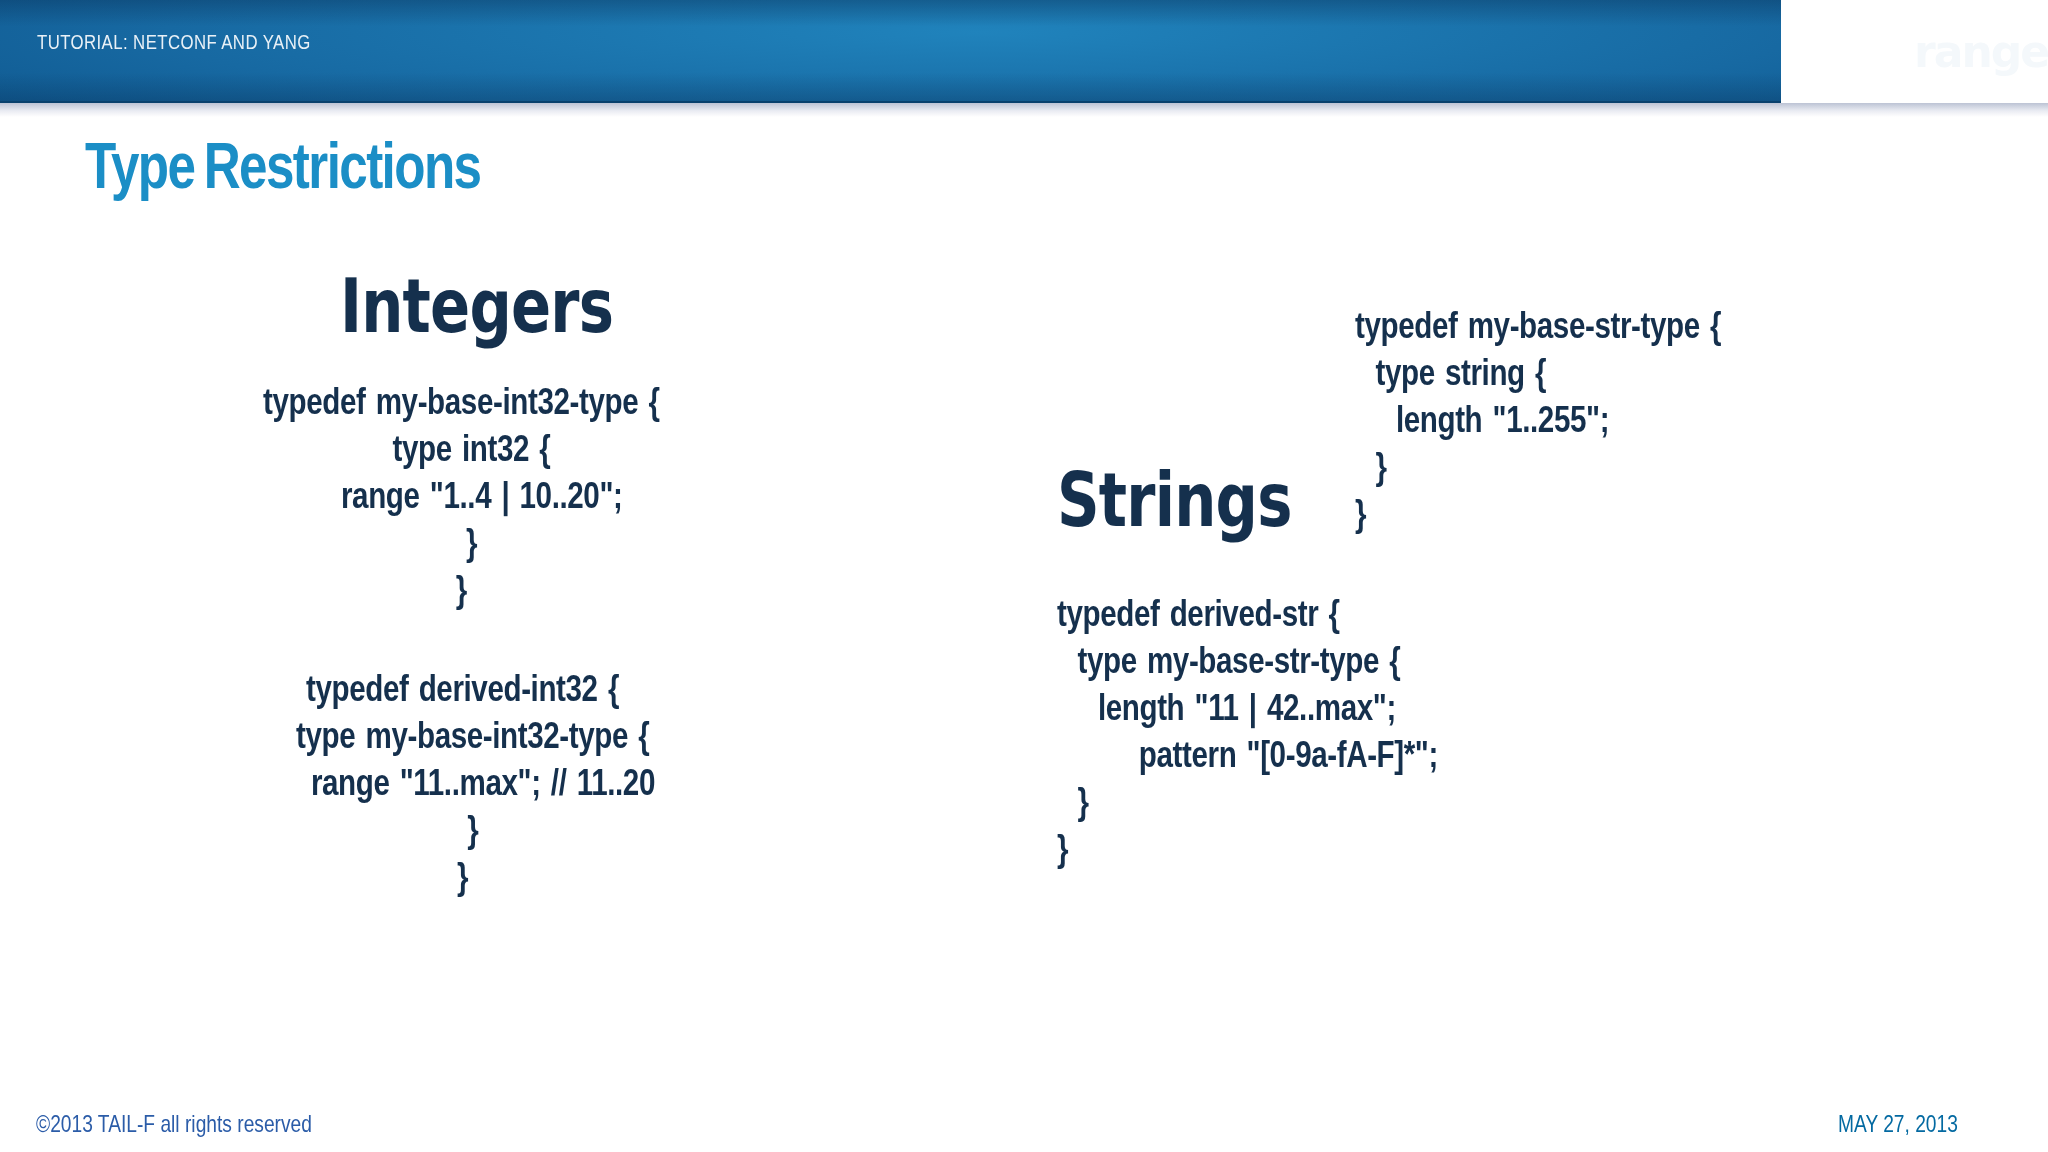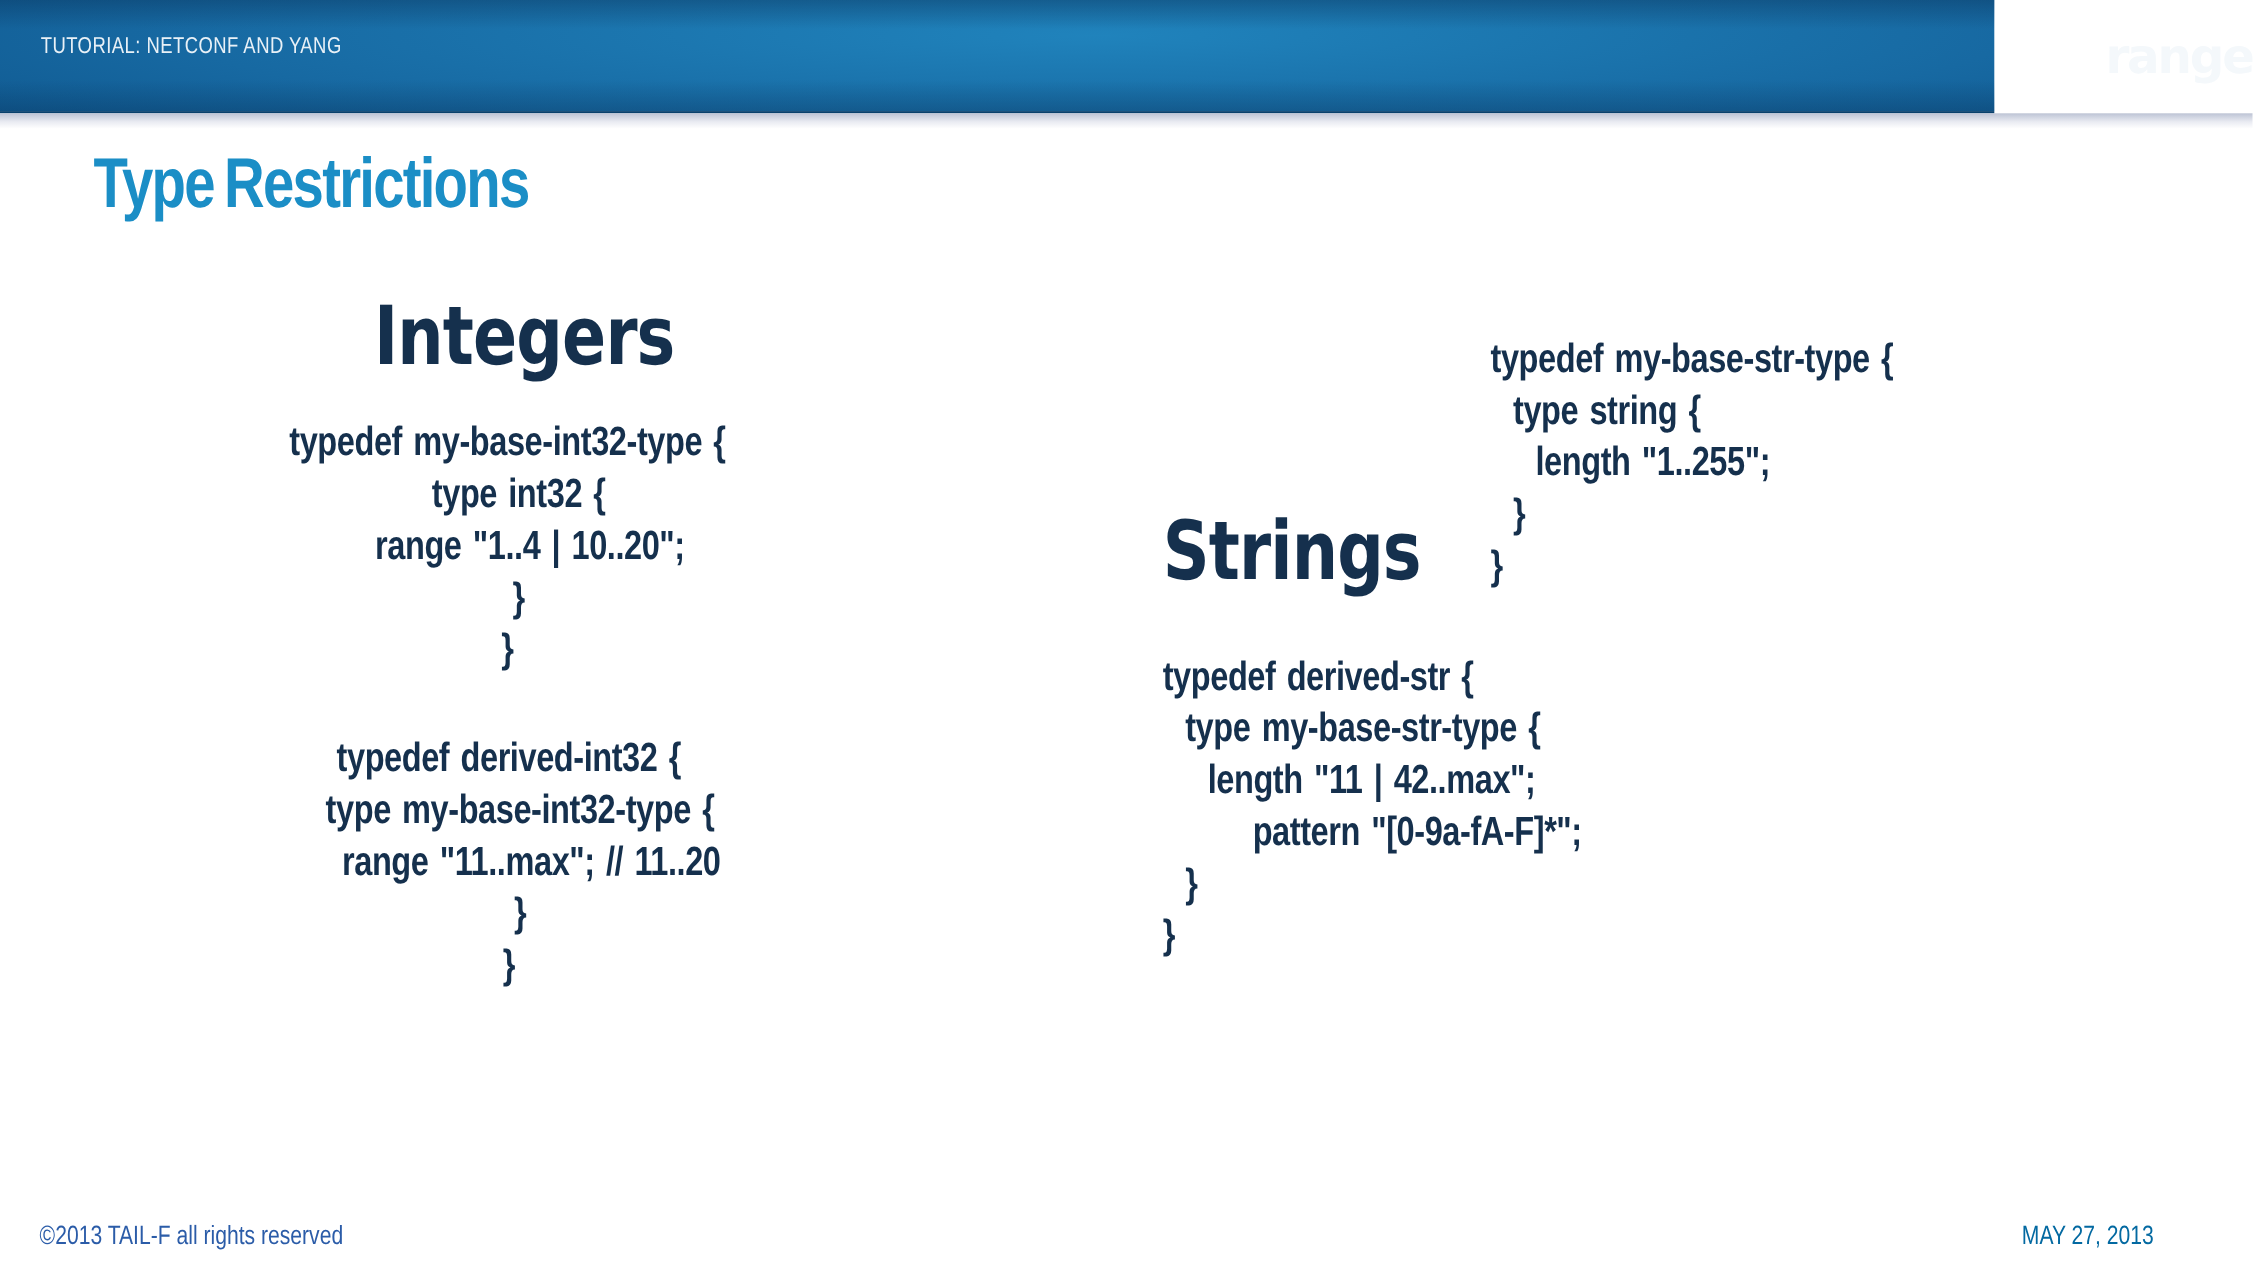--- a/index.html
+++ b/index.html
@@ -8,21 +8,20 @@
     background:#ffffff;font-family:"Liberation Sans",sans-serif;
   }
 
   
   .header{
     position:absolute;left:0;top:0;width:1781px;height:101px;
     background:
       linear-gradient(180deg, rgba(8,48,86,.38) 0%, rgba(8,48,86,0) 26%, rgba(8,48,86,0) 72%, rgba(8,48,86,.30) 100%),
       radial-gradient(95% 170% at 55% 32%, #2083bc 0%, #1769a2 48%, #0e568d 78%, #0a4678 100%);
     border-bottom:2px solid #09416d;
-    padding-left:32px;
   }
   .header-band{
     position:absolute;left:0;top:103px;width:2048px;height:14px;
     background:linear-gradient(180deg,#bcc3d4 0%,#e9ebf2 55%,#ffffff 100%);
   }
   .eyebrow{
     position:absolute;left:37px;top:30px;
     font-size:21px;letter-spacing:.5px;color:#e9f1f7;white-space:nowrap;
   }
   .logo{

